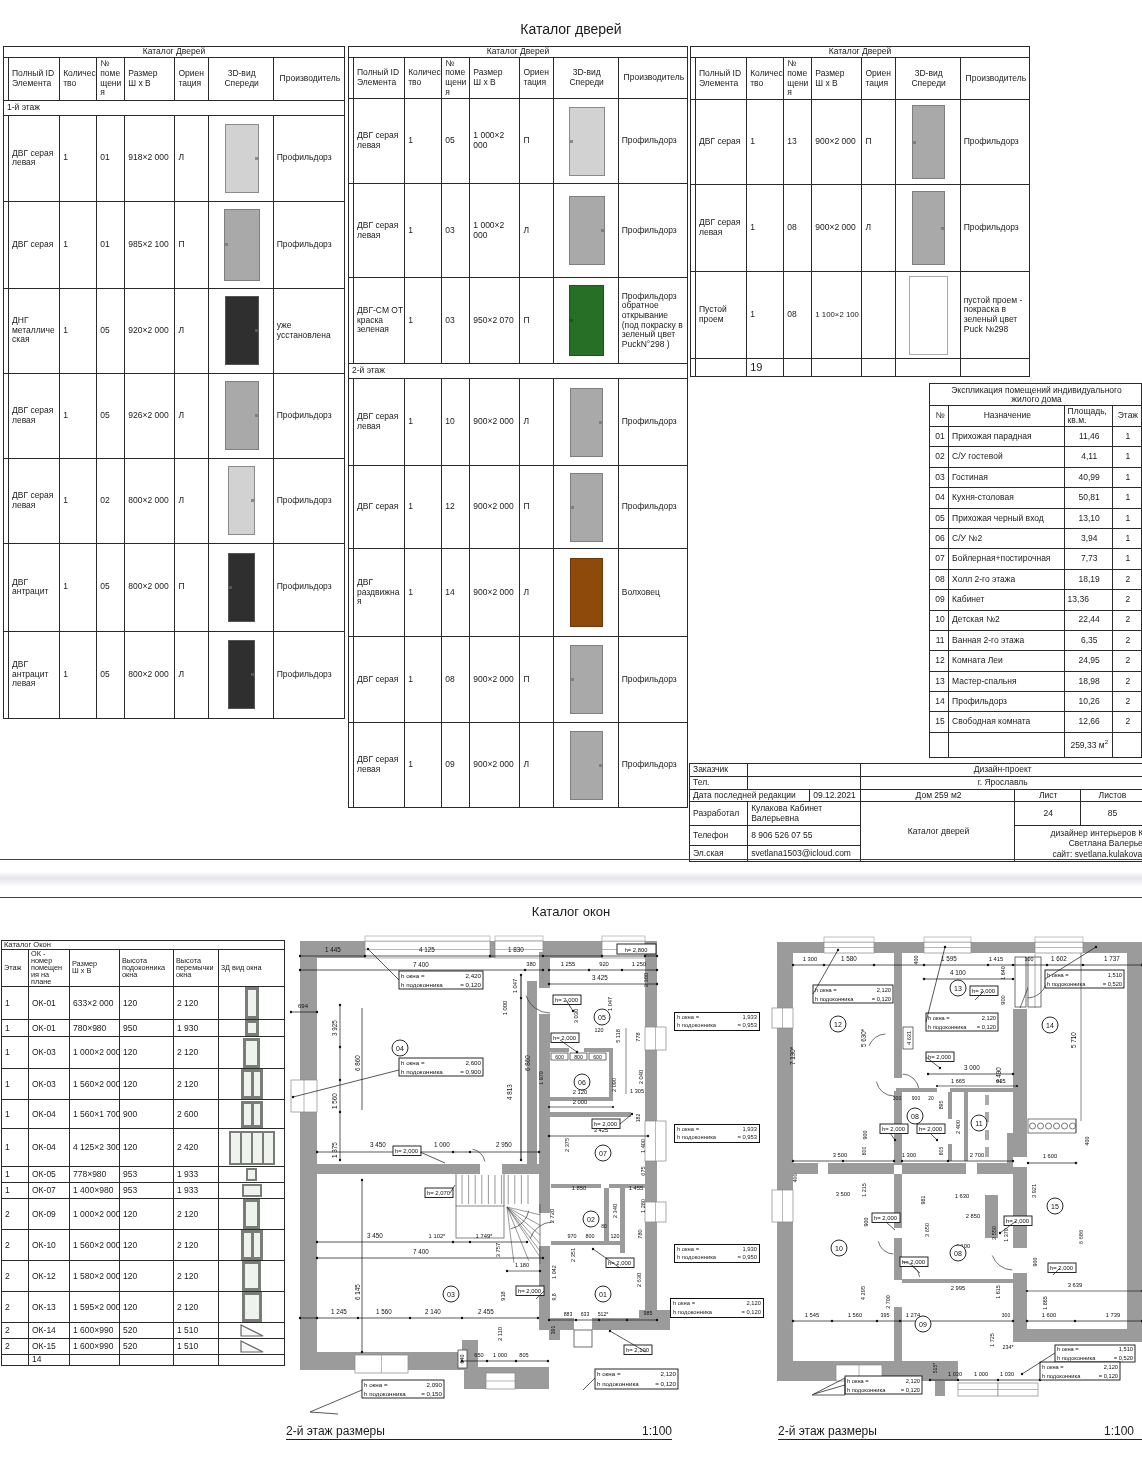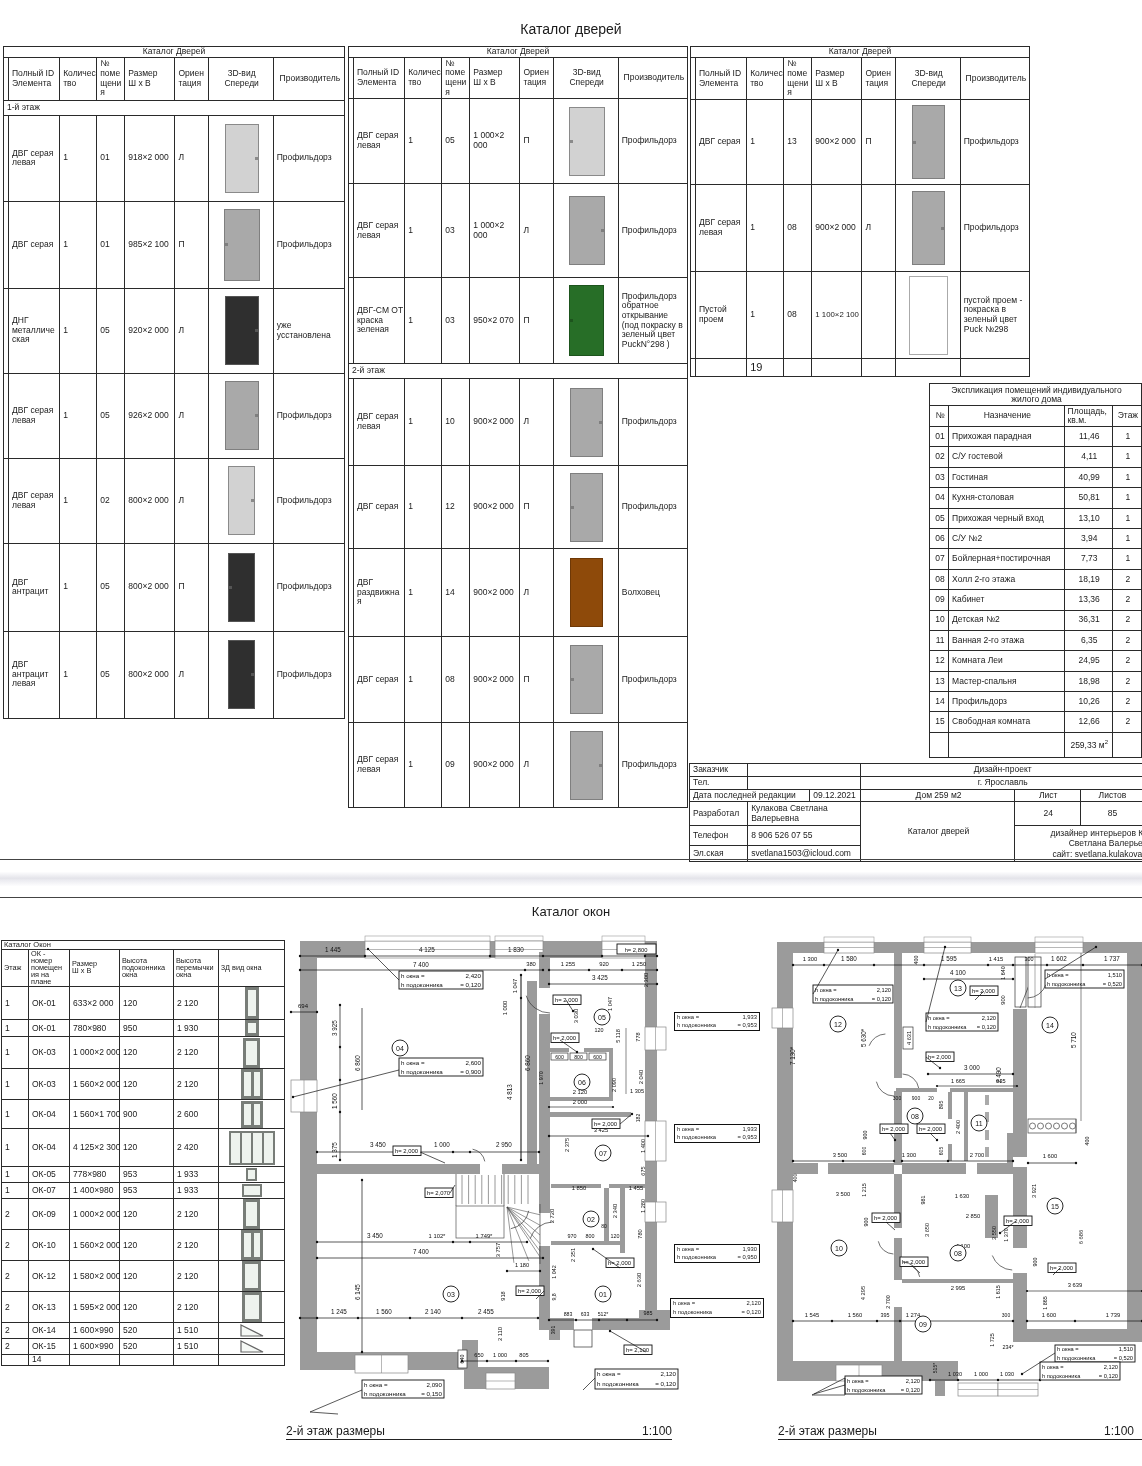--- a/index.html
+++ b/index.html
@@ -446,27 +446,27 @@
       </tr>
 <tr style="height:20.4px;">
         <td style="text-align:center;">08</td>
         <td>Холл 2-го этажа</td>
         <td style="text-align:center;">18,19</td>
         <td style="text-align:center;">2</td>
       </tr>
 <tr style="height:20.4px;">
         <td style="text-align:center;">09</td>
         <td>Кабинет</td>
-        <td style="text-align:center;">13,36</td>
+        <td style="">13,36</td>
         <td style="text-align:center;">2</td>
       </tr>
 <tr style="height:20.4px;">
         <td style="text-align:center;">10</td>
         <td>Детская №2</td>
-        <td style="text-align:center;">36,31</td>
+        <td style="text-align:center;">22,44</td>
         <td style="text-align:center;">2</td>
       </tr>
 <tr style="height:20.4px;">
         <td style="text-align:center;">11</td>
         <td>Ванная 2-го этажа</td>
         <td style="text-align:center;">6,35</td>
         <td style="text-align:center;">2</td>
       </tr>
 <tr style="height:20.4px;">
         <td style="text-align:center;">12</td>
@@ -523,21 +523,21 @@
       </tr>
 <tr style="height:12px;">
         <td colspan="2" style="white-space:nowrap;">Дата последней редакции</td>
         <td>09.12.2021</td>
         <td style="text-align:center;">Дом 259 м2</td>
         <td style="text-align:center;">Лист</td>
         <td style="text-align:center;">Листов</td>
       </tr>
 <tr style="height:24px;">
         <td>Разработал</td>
-        <td colspan="2">Кулакова Светлана Валерьевна</td>
+        <td colspan="2">Кулакова Кабинет Валерьевна</td>
         <td rowspan="3" style="text-align:center;">Каталог дверей</td>
         <td style="text-align:center;">24</td>
         <td style="text-align:center;">85</td>
       </tr>
 <tr style="height:20px;">
         <td>Телефон</td>
         <td colspan="2">8 906 526 07 55</td>
         <td colspan="2" rowspan="2" style="overflow:visible;padding:0;">
           <div style="width:196px;text-align:center;line-height:1.18;font-size:8.5px;">дизайнер интерьеров Кулакова<br>Светлана Валерьевна<br>сайт: svetlana.kulakova.tilda.ws</div>
         </td>

